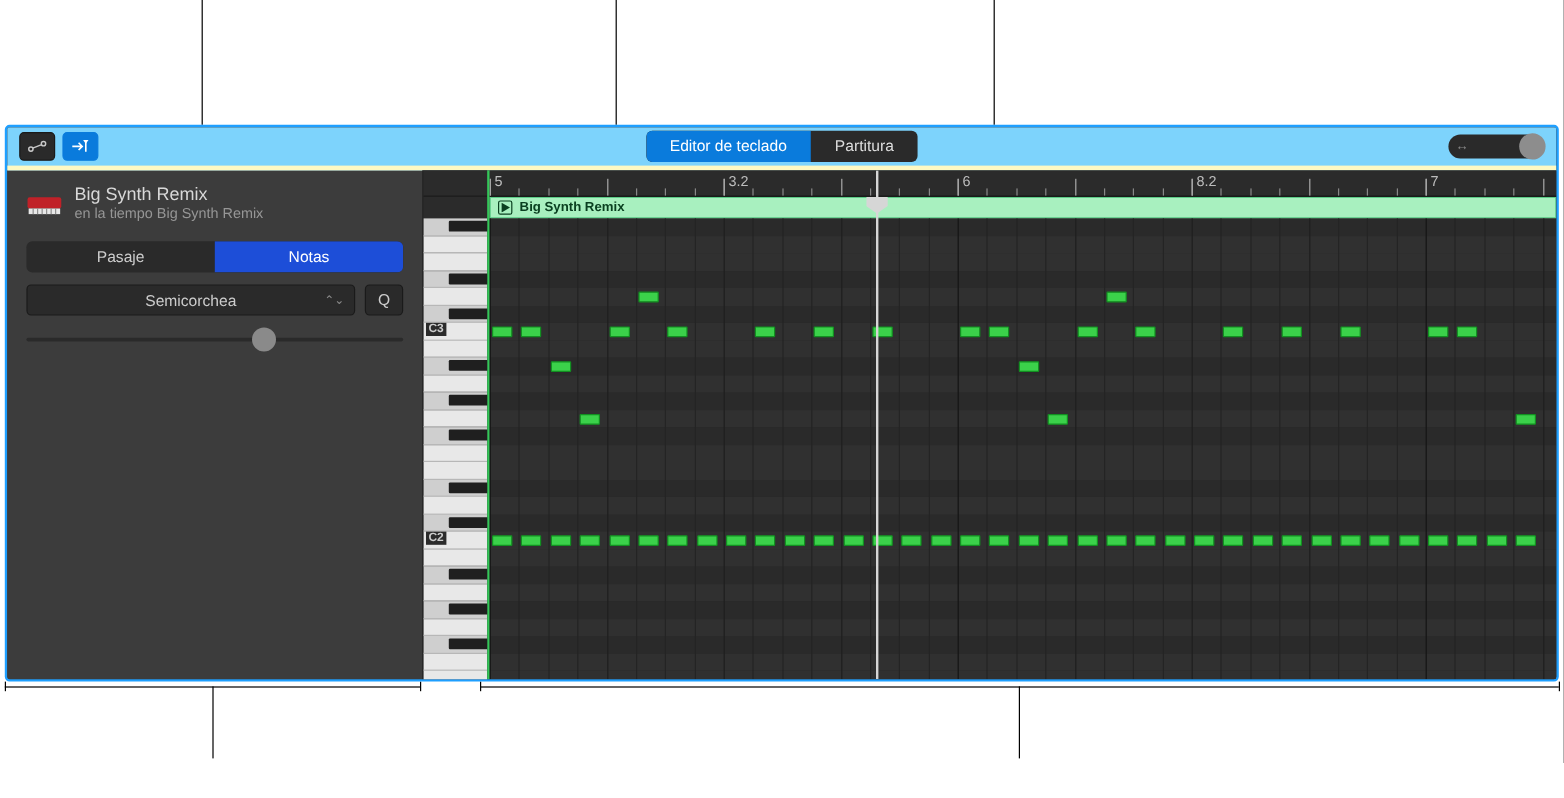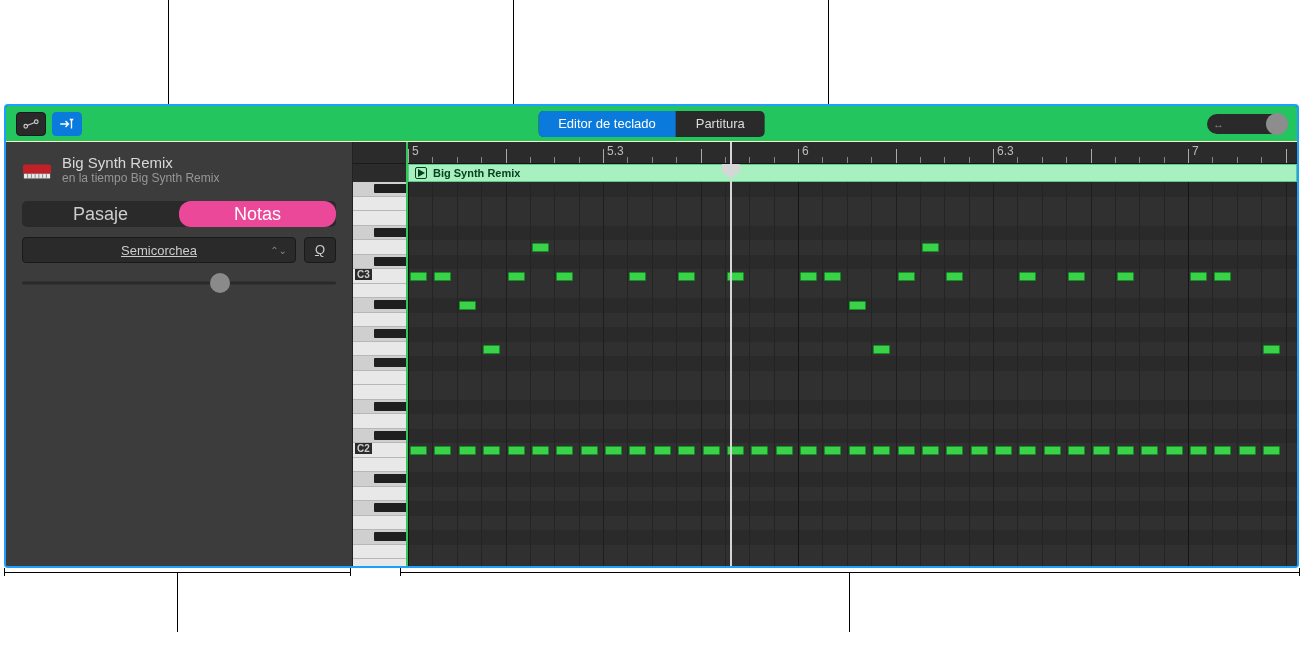--- a/index.html
+++ b/index.html
@@ -21,25 +21,25 @@
     border: 2px solid #1e9fff;
     border-radius: 4px;
     background: #3c3c3c;
     display: flex;
     flex-direction: column;
     overflow: hidden;
   }
   
   .topbar {
     height: 36px;
-    background: #22c55e;
+    background: #7dd3fc;
     display: flex;
     align-items: center;
     position: relative;
-    border-bottom: 1px solid #fef9c3;
+    border-bottom: 4px solid #fef9c3;
   }
   .topbar .left-ctrls {
     display: flex;
     gap: 6px;
     padding-left: 10px;
   }
   .icon-btn {
     width: 30px; height: 24px;
     background: #2a2a2a;
     border: 1px solid #1a1a1a;
@@ -112,26 +112,26 @@
     background: #2a2a2a;
     border-radius: 5px;
     height: 26px;
     overflow: hidden;
   }
   .seg .seg-btn {
     flex: 1;
     text-align: center;
     line-height: 26px;
     cursor: pointer;
-    font-size:18px;
+    font-size:13px;
     color:#ccc;
   }
-  .seg .seg-btn.active { background:#ec4899; color:#fff;border-radius:12px; }
+  .seg .seg-btn.active { background:#1d4ed8; color:#fff; }
   .label { color:#9f9f9f; font-size:13px; }
-  .row { display:flex; align-items:center; gap:8px;text-decoration:underline; }
+  .row { display:flex; align-items:center; gap:8px; }
   .dropdown {
     flex:1;
     background:#2a2a2a;
     border:1px solid #1a1a1a;
     border-radius:4px;
     height:26px;
     display:flex;
     align-items:center;
     justify-content:center;
     position:relative;
@@ -428,25 +428,25 @@
           </div>
           <div class="pk-oct-label" style="top: 87px;">C3</div>
           <div class="pk-oct-label" style="top: 261px;">C2</div>
         </div>
     </div>
 
     <div class="editor">
       <div class="ruler" id="ruler">
           <div class="bar-lbl" style="left: 4px;">5</div>
           <div class="tick major" style="left: 0px;"></div>
-          <div class="bar-lbl" style="left: 199px;">5.3</div>
+          <div class="bar-lbl" style="left: 199px;">3.2</div>
           <div class="tick major" style="left: 195px;"></div>
           <div class="bar-lbl" style="left: 394px;">6</div>
           <div class="tick major" style="left: 390px;"></div>
-          <div class="bar-lbl" style="left: 589px;">6.3</div>
+          <div class="bar-lbl" style="left: 589px;">8.2</div>
           <div class="tick major" style="left: 585px;"></div>
           <div class="bar-lbl" style="left: 784px;">7</div>
           <div class="tick major" style="left: 780px;"></div>
           <div class="tick major" style="left: 0px;"></div>
           <div class="tick" style="left: 24.375px;"></div>
           <div class="tick" style="left: 48.75px;"></div>
           <div class="tick" style="left: 73.125px;"></div>
           <div class="tick major" style="left: 97.5px;"></div>
           <div class="tick" style="left: 121.875px;"></div>
           <div class="tick" style="left: 146.25px;"></div>

